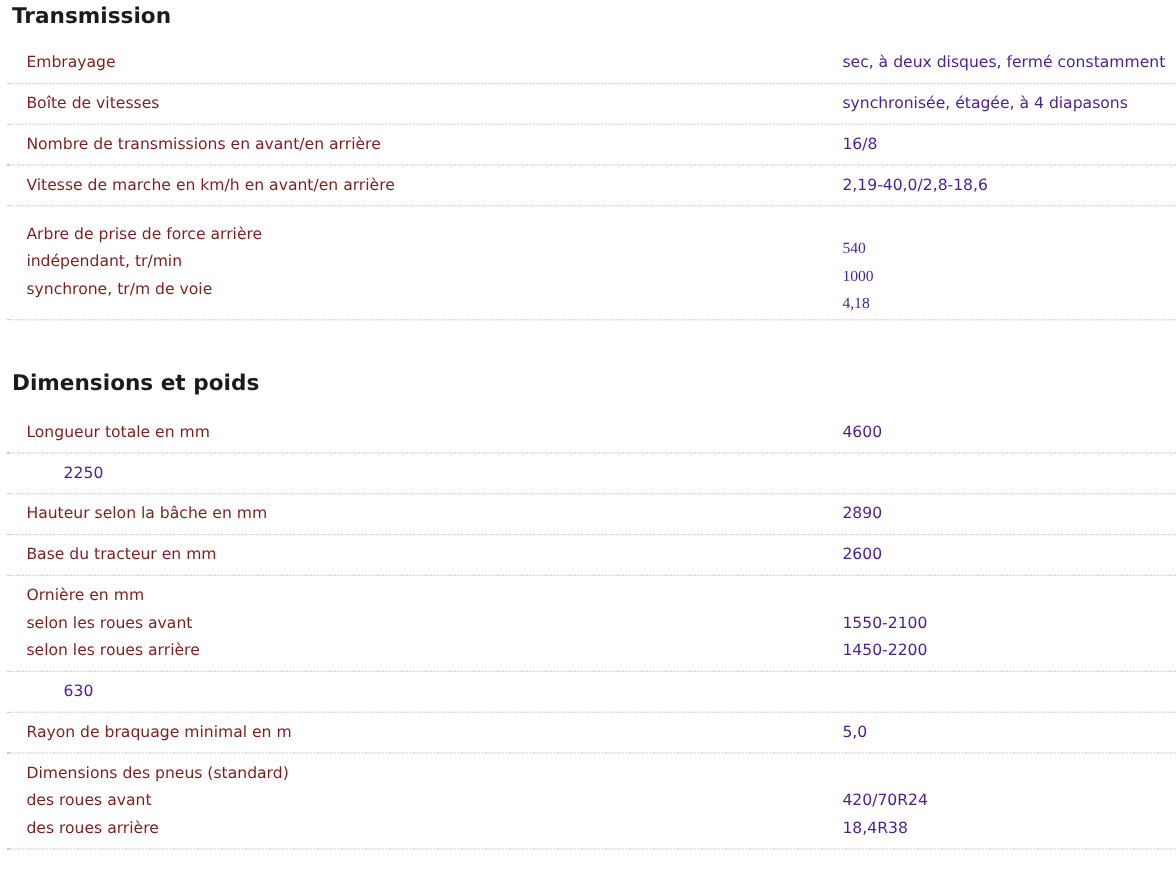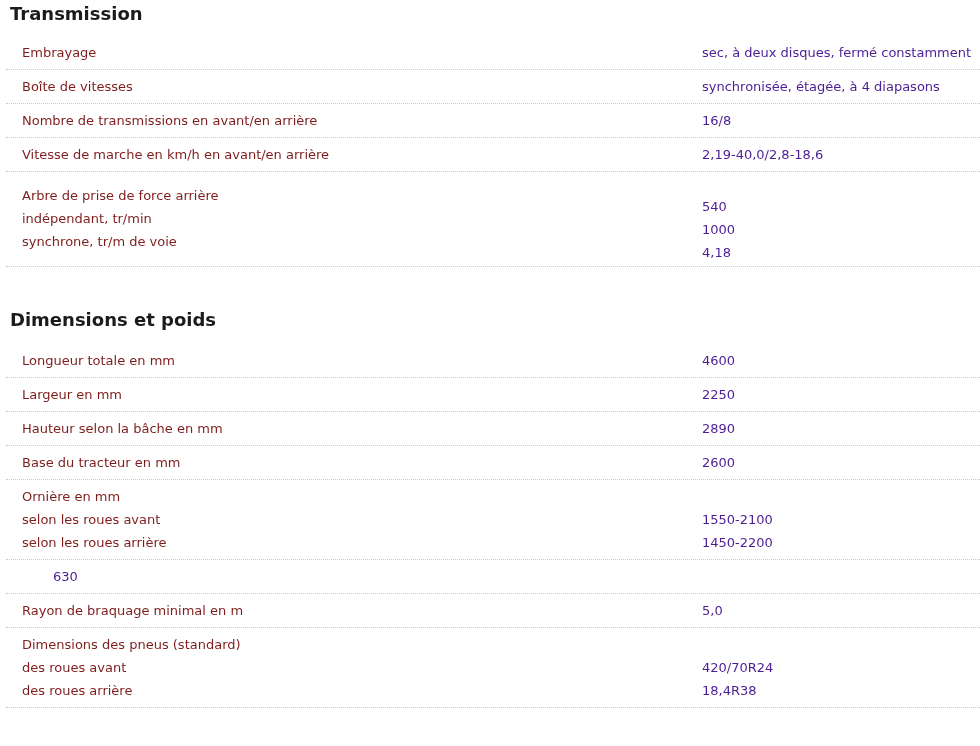--- a/index.html
+++ b/index.html
@@ -48,21 +48,21 @@
   .cell.label {
     flex: 0 0 649px;
     padding-left: 16px;
     color: #7f1d1d;
   }
   .cell.value {
     flex: 1 1 auto;
     color: #4c1d95;
     margin-left: 47px;
   }
-  .cell.value.shift-half { padding-top: 11px; }
+  .cell.value.shift-half { padding-top: 11px; font-family: Liberation Serif, serif; }
   .cell.value.shift-one  { padding-top: 23px; }
 </style>
 </head>
 <body>
 
 <div class="spec-wrap">
 
   <div class="section">
     <div class="section-title">Transmission</div>
 
@@ -102,21 +102,20 @@
 
   <div class="section">
     <div class="section-title">Dimensions et poids</div>
 
     <div class="row">
       <div class="cell label">Longueur totale en mm</div>
       <div class="cell value">4600</div>
     </div>
 
     <div class="row">
-      <div class="cell label">Largeur en mm</div>
       <div class="cell value">2250</div>
     </div>
 
     <div class="row">
       <div class="cell label">Hauteur selon la bâche en mm</div>
       <div class="cell value">2890</div>
     </div>
 
     <div class="row">
       <div class="cell label">Base du tracteur en mm</div>

